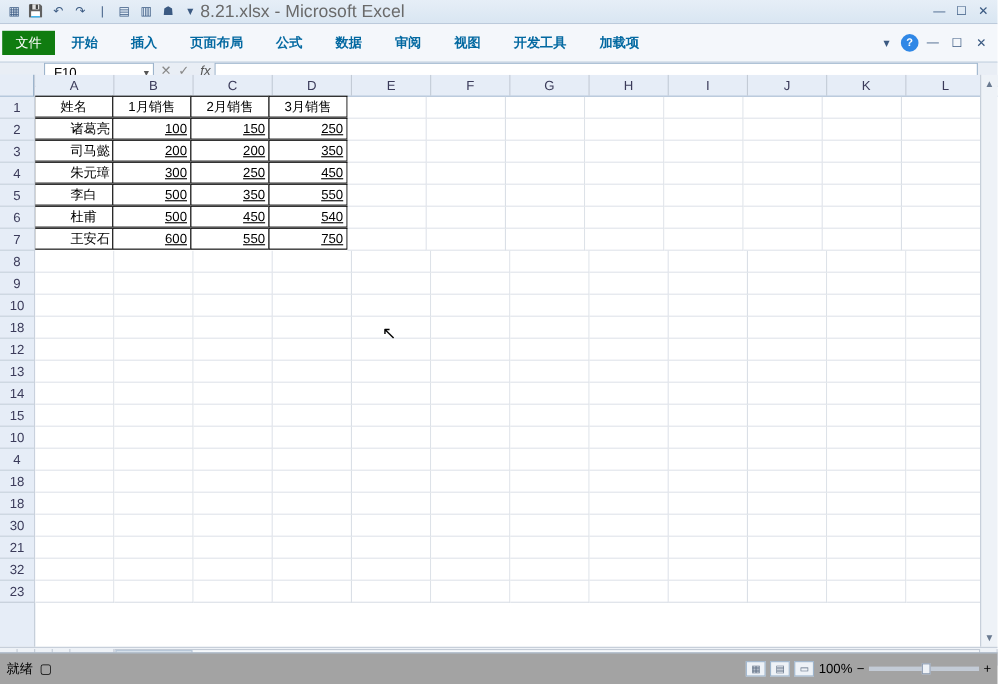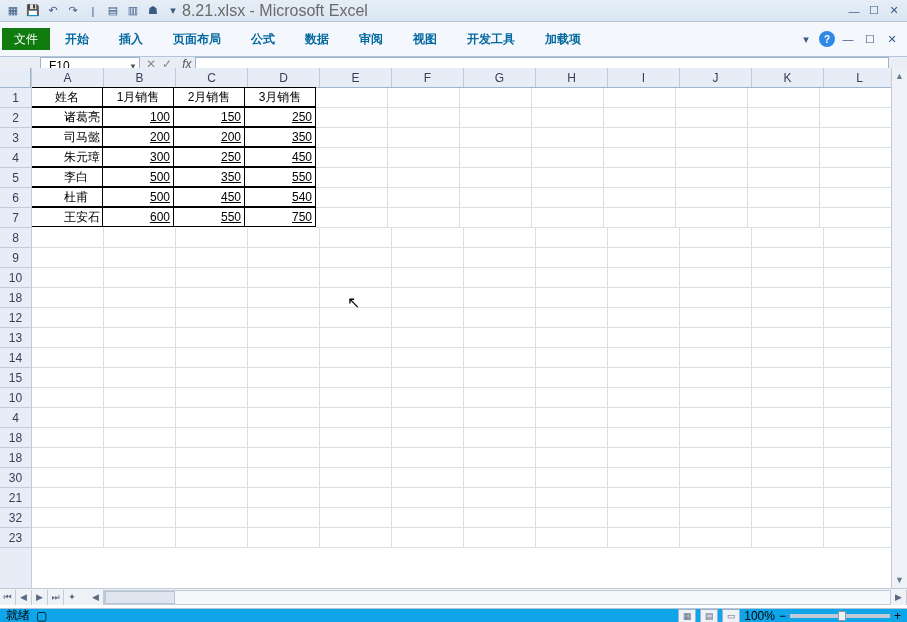--- a/index.html
+++ b/index.html
@@ -48,21 +48,21 @@
 
 .sheetbar { position: absolute; left: 0; right: 0; bottom: 17px; height: 17px; background: #eef2f7; border-top: 1px solid #c3cbd6; display: flex; align-items: center; }
 .navbtn { width: 16px; height: 15px; display: flex; align-items: center; justify-content: center; color: #5a6a80; font-size: 9px; border-right: 1px solid #c3cbd6; }
 .stab { height: 17px; border: 1px solid #8a9ab0; border-top: none; background: #dfe8f2; padding: 0 8px; display: flex; align-items: center; font-size: 11px; color: #333; margin-right: -1px; clip-path: polygon(4px 0, calc(100% - 4px) 0, 100% 100%, 0 100%); }
 .stab.active { background: #fff; border-bottom-color: #fff; }
 .hscroll { flex: 1; margin-left: 8px; height: 15px; background: #eef2f7; display:flex; }
 .hscroll .track { flex:1; border:1px solid #c3cbd6; background:#f5f8fb; }
 .hscroll .thumb { width: 70px; height: 100%; background: #dfe6ef; border:1px solid #b5c5d7; }
 
 
-.status { position: absolute; left: 0; right: 0; bottom: 0; height: 14px; background: #0ea5e9; border-top: 1px solid #b5c5d7; display: flex; align-items: center; font-size: 11px; }
+.status { position: absolute; left: 0; right: 0; bottom: 0; height: 29px; background: #a3a3a3; border-top: 1px solid #b5c5d7; display: flex; align-items: center; font-size: 11px; }
 .status-left { padding-left: 6px; display:flex; gap:6px; align-items:center; }
 .status-right { margin-left: auto; display: flex; align-items: center; gap: 4px; padding-right: 6px; }
 .viewbtn { width: 18px; height: 14px; border:1px solid #9db4cc; background:#eef2f7; display:flex;align-items:center;justify-content:center;font-size:9px;color:#5a6a80;}
 .zoomslider { width: 100px; height: 4px; background:#c3cbd6; position:relative; }
 .zoomslider .knob { position:absolute; left:48px; top:-3px; width:8px; height:10px; background:#eef2f7; border:1px solid #8a9ab0; }
 
 .cursor-arrow { position:absolute; left:347px; top:293px; font-size:16px; color:#000; pointer-events:none; }
 </style>
 </head>
 <body>

